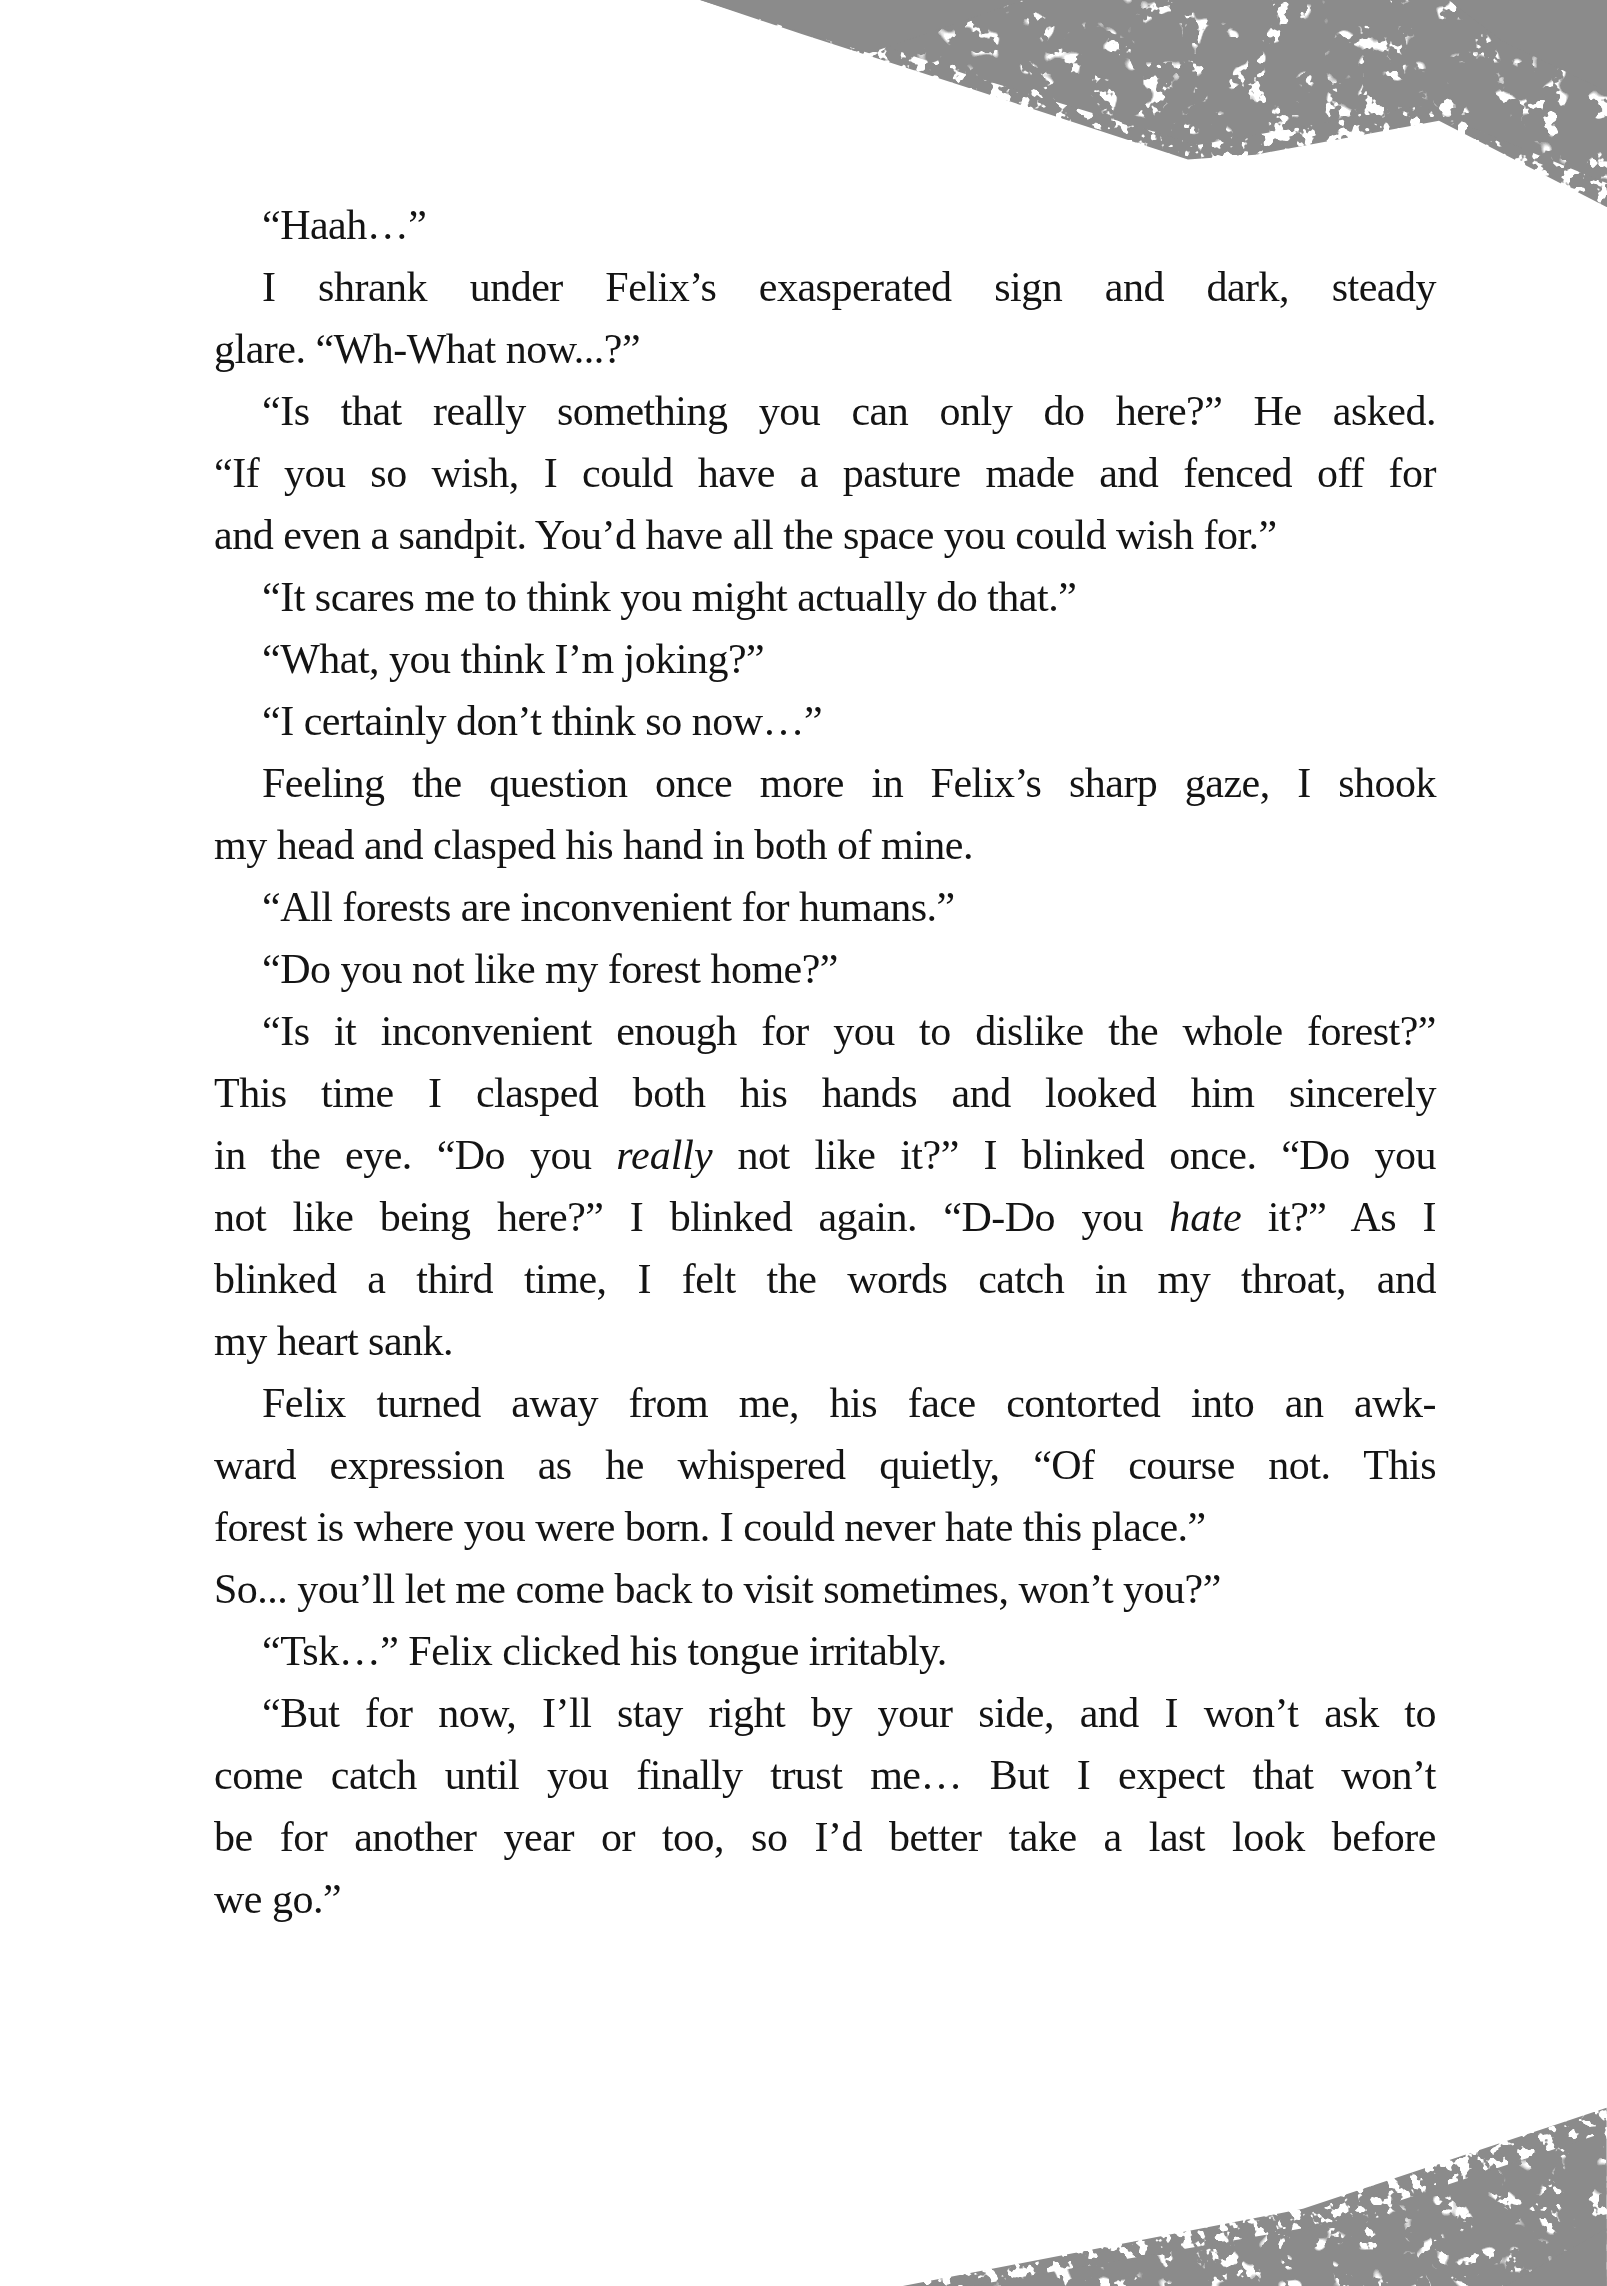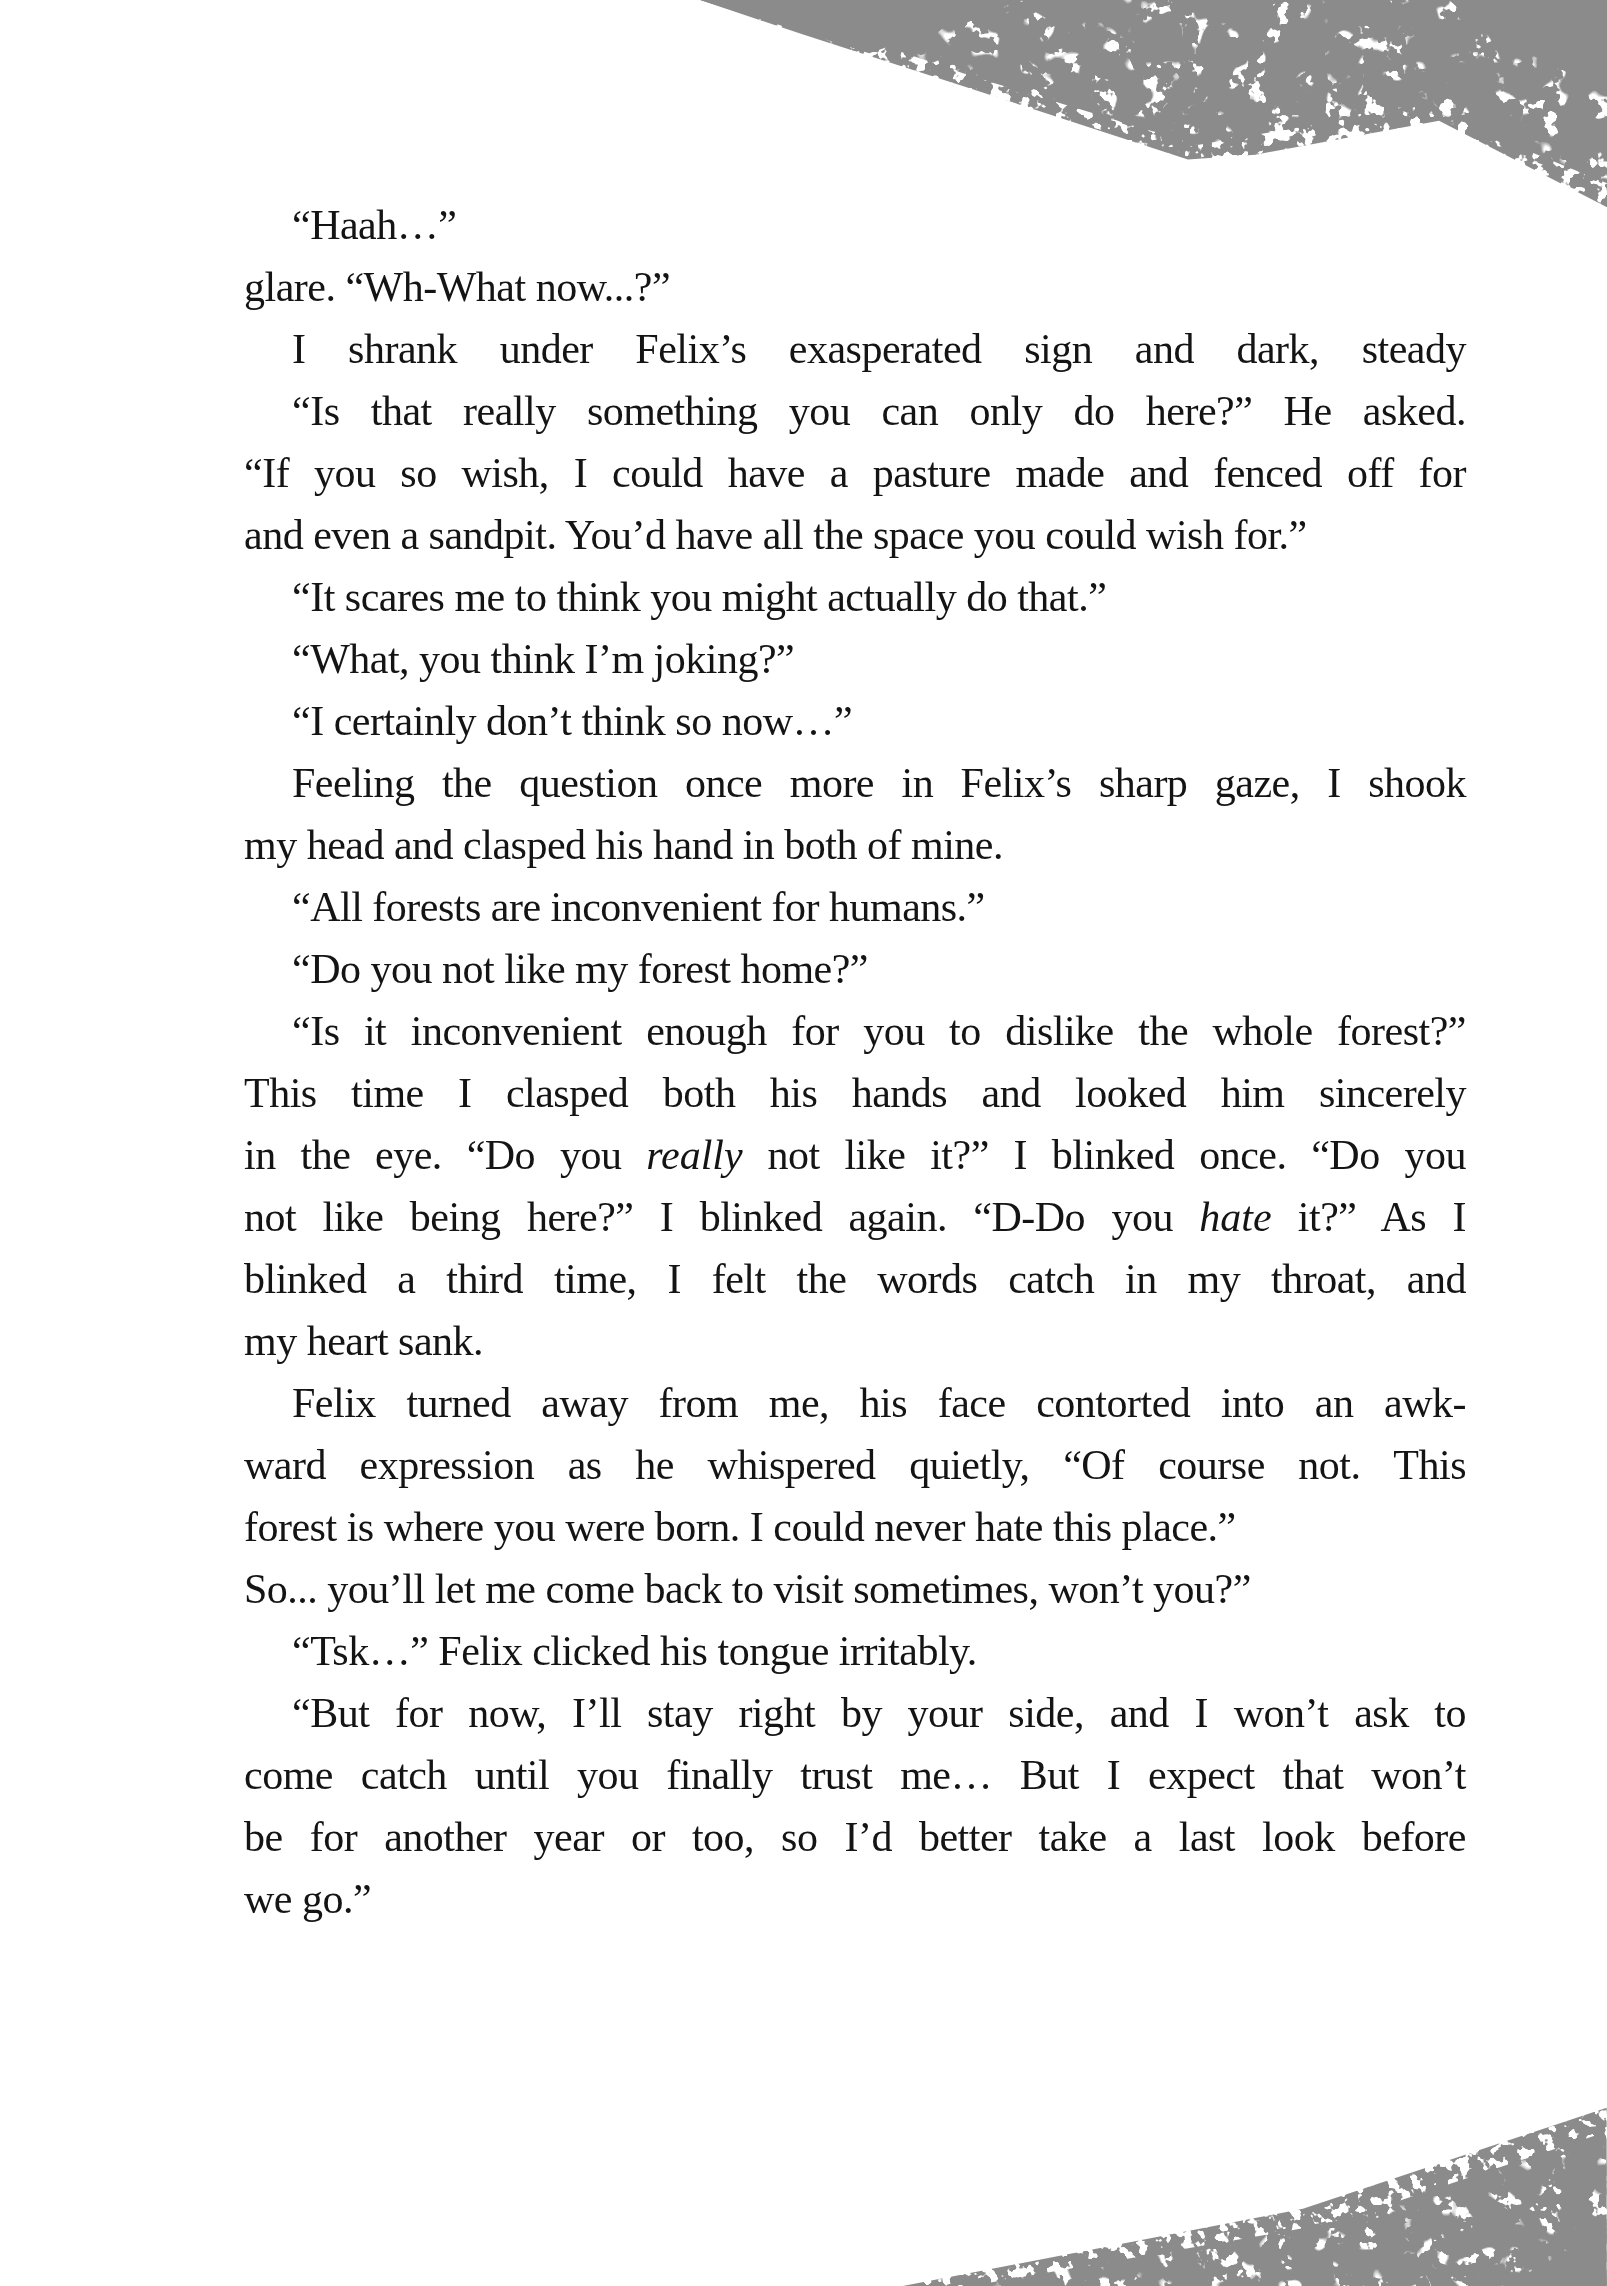--- a/index.html
+++ b/index.html
@@ -17,21 +17,20 @@
   }
   #text-block {
     position: absolute;
     left: 214px;
     top: 194px;
     width: 1222px;
     color: #141414;
     font-size: 42px;
     line-height: 62px;
     letter-spacing: -0.5px;
-    margin-left: 30px;
   }
   .paragraph {
     margin: 0;
     padding: 0;
   }
   .text-line {
     height: 62px;
     text-align: justify;
     text-align-last: justify;
     white-space: normal;
@@ -83,22 +82,22 @@
       <polygon points="725,0 1060,0 900,55"></polygon>
       <polygon points="1500,0 1665,0 1665,95 1555,42"></polygon>
     </g>
   </svg>
 
   <div id="text-block" style="color: rgb(20, 20, 20);">
       <div class="paragraph">
         <div class="text-line para-start para-end"><span>“Haah…”</span></div>
       </div>
       <div class="paragraph">
+        <div class="text-line para-start"><span>I shrank under Felix’s exasperated sign and dark, steady</span></div>
         <div class="text-line para-end"><span>glare. “Wh-What now...?”</span></div>
-        <div class="text-line para-start"><span>I shrank under Felix’s exasperated sign and dark, steady</span></div>
       </div>
       <div class="paragraph">
         <div class="text-line para-start"><span>“Is that really something you can only do here?” He asked.</span></div>
         <div class="text-line"><span>“If you so wish, I could have a pasture made and fenced off for</span></div>
         <div class="text-line para-end"><span>and even a sandpit. You’d have all the space you could wish for.”</span></div>
       </div>
       <div class="paragraph">
         <div class="text-line para-start para-end"><span>“It scares me to think you might actually do that.”</span></div>
       </div>
       <div class="paragraph">

